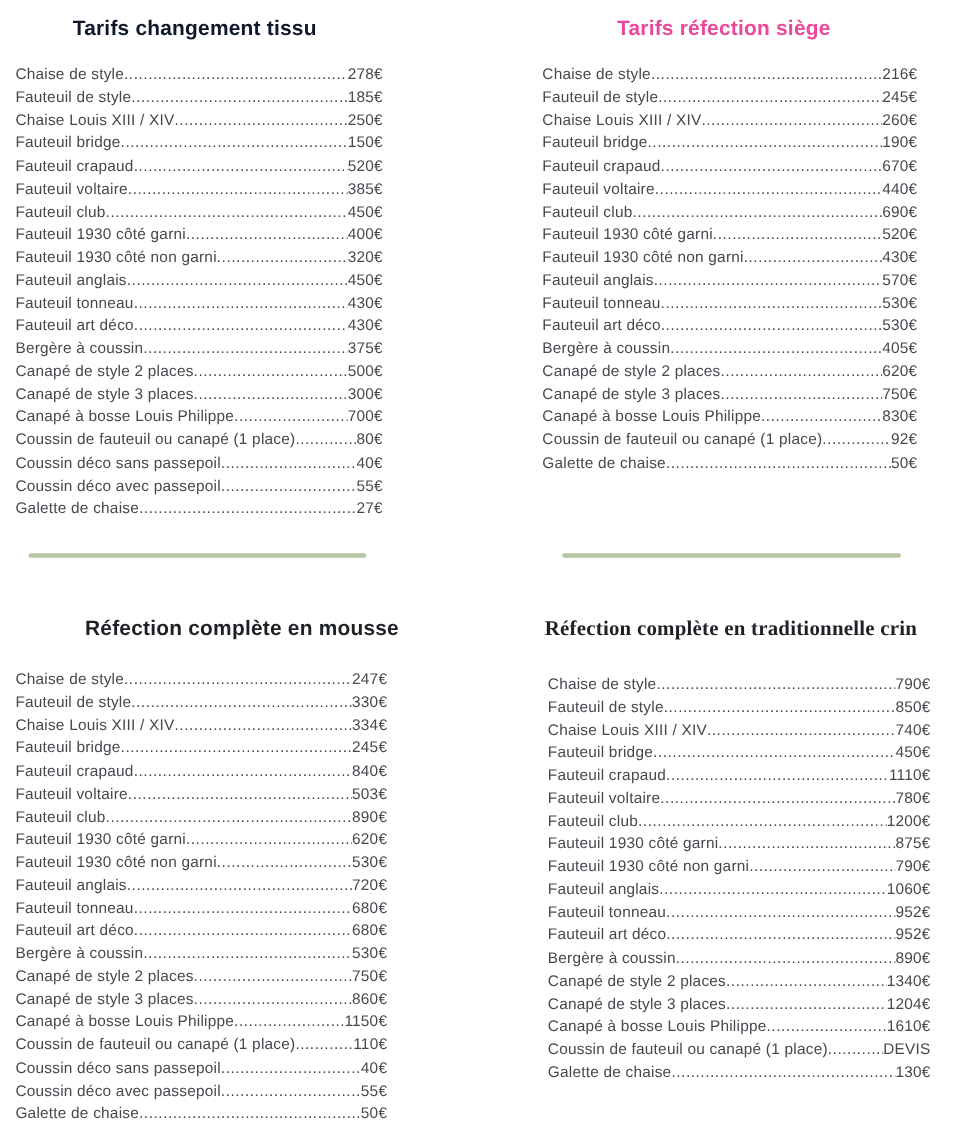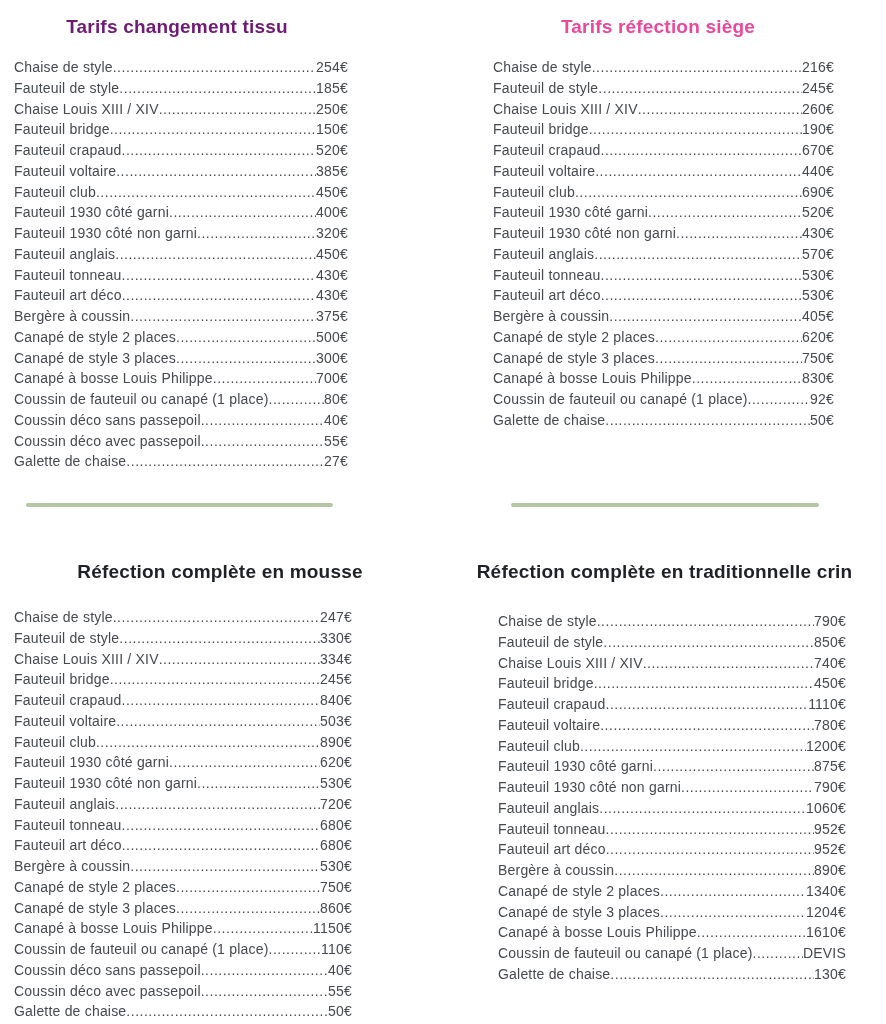--- a/index.html
+++ b/index.html
@@ -61,29 +61,29 @@
   #list-siege  { left: 493px; top: 57px;  width: 341px; }
   #list-mousse { left: 14px;  top: 607px; width: 338px; }
   #list-crin   { left: 498px; top: 611px; width: 348px; }
 
   #divider-left  { left: 26px;  top: 503px; width: 307px; }
   #divider-right { left: 511px; top: 503px; width: 308px; }
 </style>
 </head>
 <body style="background: rgb(255, 255, 255);">
 
-<h2 id="title-tissu" class="section-title" style="color: #701a75;">Tarifs changement tissu</h2>
+<h2 id="title-tissu" class="section-title" style="color: #0f172a;">Tarifs changement tissu</h2>
 
 <h2 id="title-siege" class="section-title" style="color: #ec4899;">Tarifs réfection siège</h2>
 
 <div id="list-tissu" class="price-list" style="color: rgb(69, 73, 78);">
     <div class="row">
       <span class="lbl">Chaise de style</span>
       <span class="dots"></span>
-      <span class="price">254€</span>
+      <span class="price">278€</span>
     </div>
     <div class="row">
       <span class="lbl">Fauteuil de style</span>
       <span class="dots"></span>
       <span class="price">185€</span>
     </div>
     <div class="row">
       <span class="lbl">Chaise Louis XIII / XIV</span>
       <span class="dots"></span>
       <span class="price">250€</span>
@@ -267,21 +267,21 @@
       <span class="price">50€</span>
     </div>
   </div>
 
 <div id="divider-left" class="divider" style="background: rgb(181, 198, 164);"></div>
 
 <div id="divider-right" class="divider" style="background: rgb(181, 198, 164);"></div>
 
 <h2 id="title-mousse" class="section-title" style="color: rgb(30, 33, 37); padding-left: 40px;">Réfection complète en mousse</h2>
 
-<h2 id="title-crin" class="section-title" style="color: rgb(30, 33, 37);">Réfection complète en traditionnelle crin</h2>
+<h2 id="title-crin" class="section-title" style="color: rgb(30, 33, 37); font-family: Liberation Serif, serif;">Réfection complète en traditionnelle crin</h2>
 
 <div id="list-mousse" class="price-list" style="color: rgb(69, 73, 78);">
     <div class="row">
       <span class="lbl">Chaise de style</span>
       <span class="dots"></span>
       <span class="price">247€</span>
     </div>
     <div class="row">
       <span class="lbl">Fauteuil de style</span>
       <span class="dots"></span>

